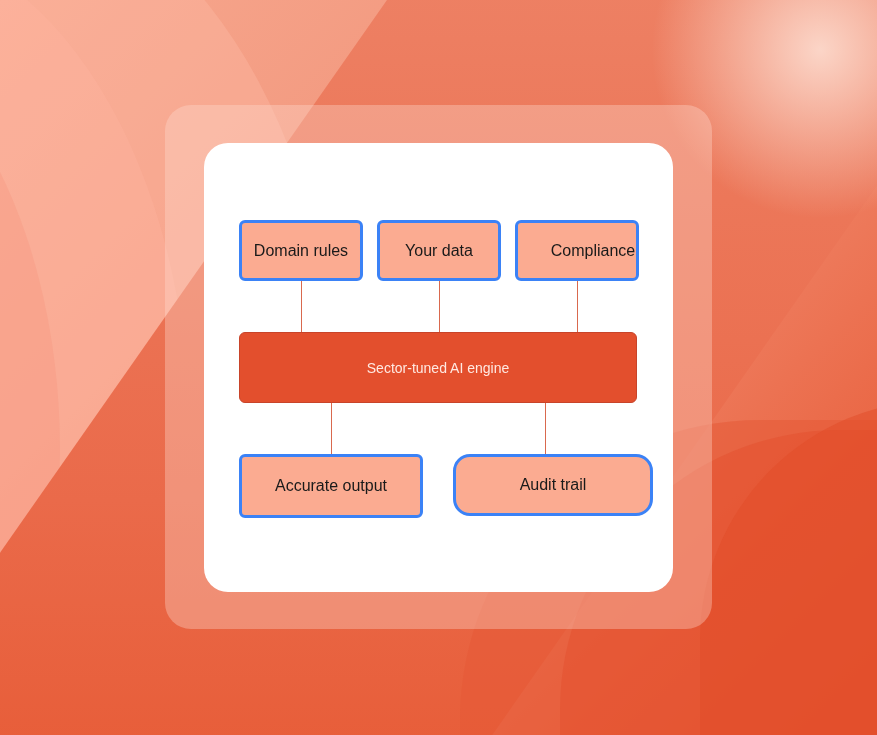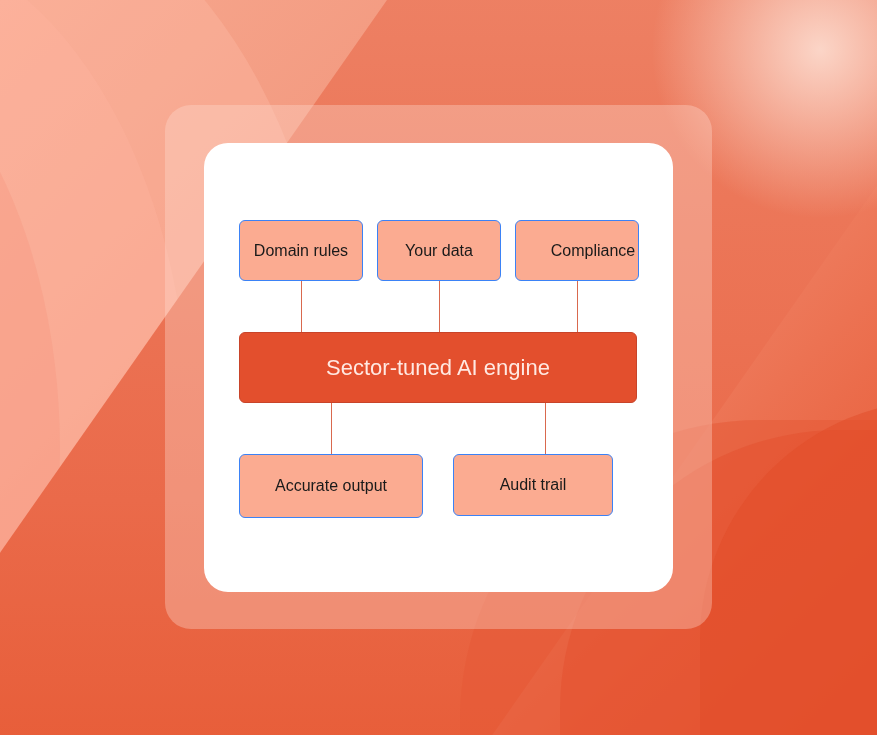--- a/index.html
+++ b/index.html
@@ -9,22 +9,22 @@
   .s1{left:-380px;top:-120px;width:720px;height:1100px;background:rgba(255,190,170,0.35);border-radius:0 50% 50% 0;}
   .s2{left:-430px;top:-60px;width:620px;height:1000px;background:rgba(255,180,160,0.35);border-radius:0 50% 50% 0;}
   .s3{left:-500px;top:0px;width:560px;height:900px;background:rgba(245,150,125,0.35);border-radius:0 50% 50% 0;}
   .wedge{position:absolute;right:-200px;top:-100px;width:620px;height:1000px;background:linear-gradient(180deg,#ee8468 0%,#ea6a4a 60%,#e6562f 100%);transform:skewX(-35deg);transform-origin:top right;}
   .r1{position:absolute;left:460px;top:420px;width:800px;height:700px;border-radius:300px 0 0 0;background:rgba(230,90,55,0.55);}
   .r2{position:absolute;left:560px;top:430px;width:700px;height:700px;border-radius:280px 0 0 0;background:rgba(228,80,45,0.5);}
   .r3{position:absolute;left:700px;top:400px;width:600px;height:700px;border-radius:240px 0 0 0;background:rgba(226,75,40,0.5);}
   .glow{position:absolute;left:650px;top:-120px;width:340px;height:340px;background:radial-gradient(circle,rgba(255,235,225,0.8),rgba(255,235,225,0) 70%);}
   .frost{position:absolute;left:165px;top:105px;width:547px;height:524px;border-radius:26px;background:rgba(255,220,210,0.35);}
   .card{position:absolute;left:204px;top:143px;width:469px;height:449px;border-radius:24px;background:#ffffff;}
-  .node{position:absolute;box-sizing:border-box;background:#fbab91;border:1px solid #3b82f6;border-radius:6px;color:#1a1a1a;font-size:16px;display:flex;align-items:center;justify-content:center;}
-  .engine{position:absolute;box-sizing:border-box;left:239px;top:332px;width:398px;height:71px;background:#e34f2d;border:1px solid #c8442a;border-radius:6px;color:#ffe9e2;font-size:22px;display:flex;align-items:center;justify-content:center;}
+  .node{position:absolute;box-sizing:border-box;background:#fbab91;border:3px solid #3b82f6;border-radius:6px;color:#1a1a1a;font-size:16px;display:flex;align-items:center;justify-content:center;}
+  .engine{position:absolute;box-sizing:border-box;left:239px;top:332px;width:398px;height:71px;background:#e34f2d;border:1px solid #c8442a;border-radius:6px;color:#ffe9e2;font-size:14px;display:flex;align-items:center;justify-content:center;}
   .line{position:absolute;width:1px;background:#d9694e;}
 </style>
 </head>
 <body>
 
 <div class="bg">
   <div class="shape s1"></div>
   <div class="shape s2"></div>
   <div class="shape s3"></div>
   <div class="wedge"></div>
@@ -53,15 +53,15 @@
   <span>Compliance</span>
 </div>
 
 <div class="engine">
   <span>Sector-tuned AI engine</span>
 </div>
 
 <div class="node" style="left:239px;top:454px;width:184px;height:64px;">
   <span>Accurate output</span>
 </div>
-<div class="node" style="left:453px;top:454px;width:160px;height:62px;">
+<div class="node" style="left:453px;top:454px;width:200px;height:62px;border-radius:17px;">
   <span>Audit trail</span>
 </div>
 
 </body></html>

